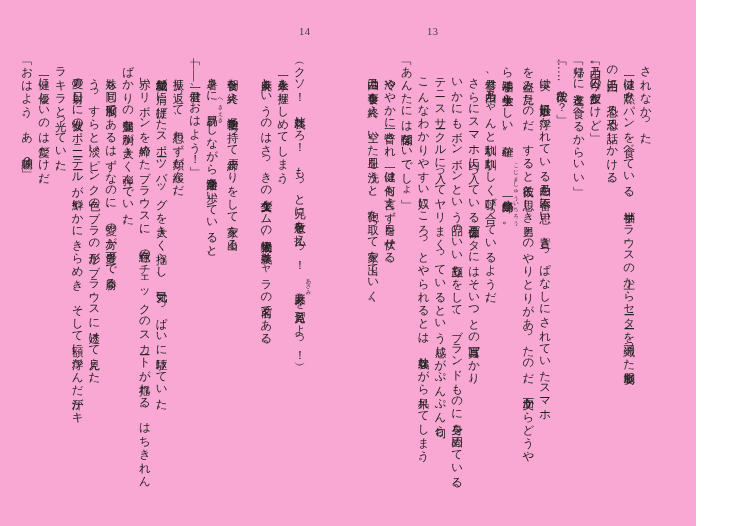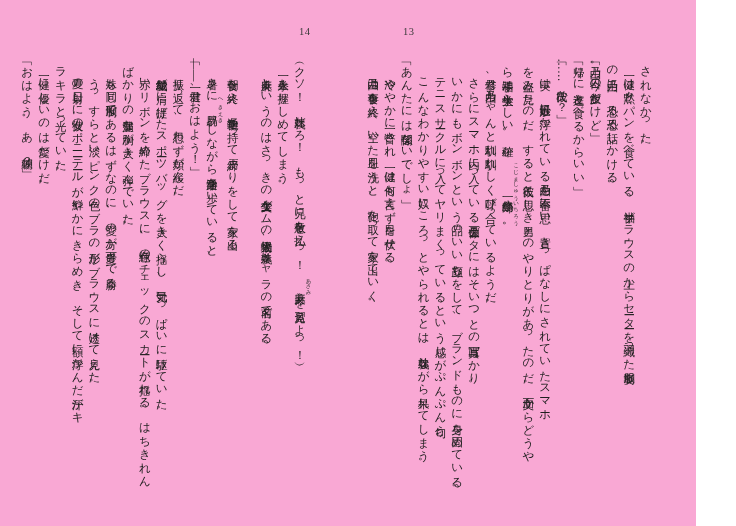--- a/index.html
+++ b/index.html
@@ -15,21 +15,21 @@
     overflow: hidden;
     font-family: "Liberation Serif", "DejaVu Serif", serif;
   }
   .folio {
     position: absolute;
     top: 26px;
     font-size: 10.5px;
     color: #3a3a3a;
     letter-spacing: 0.5px;
   }
-  .folio-right { left: 403px; }
+  .folio-right { left: 427px; }
   .folio-left  { left: 299px; }
   .page {
     position: absolute;
     top: 58px;
     height: 452px;
     writing-mode: vertical-rl;
     text-orientation: mixed;
     font-size: 11.5px;
     line-height: 16.8px;
     color: #1f1f1f;

